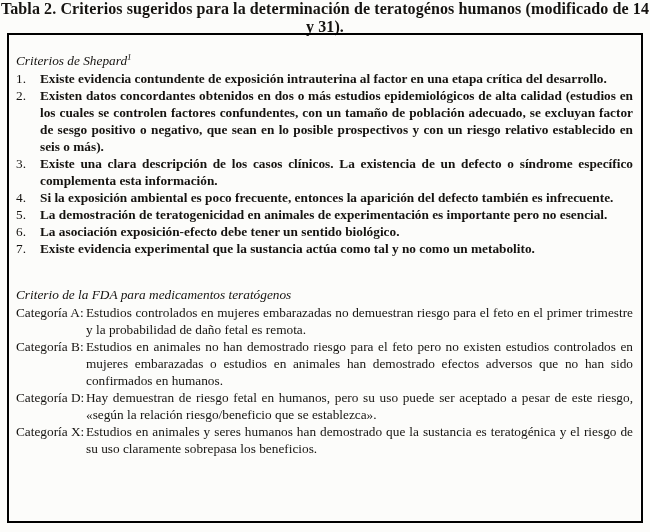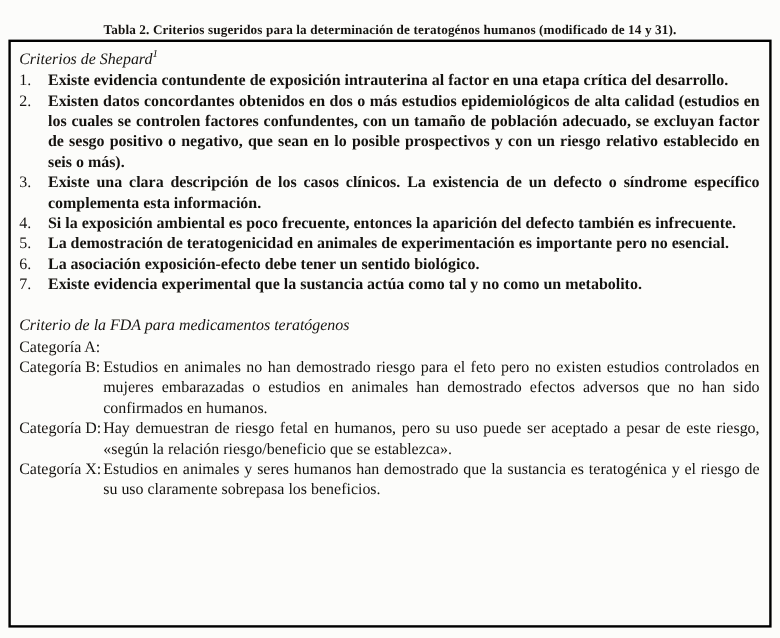--- a/index.html
+++ b/index.html
@@ -13,45 +13,45 @@
     color: #151310;
     font-family: "Liberation Serif", "DejaVu Serif", serif;
     overflow: hidden;
   }
   .page {
     width: 650px;
     height: 532px;
     position: relative;
   }
   .table-title {
-    padding-top: 16px;
+    padding-top: 0;
     text-align: center;
     font-weight: bold;
-    font-size: 11px;
+    font-size: 16px;
     line-height: 18px;
     letter-spacing: 0.1px;
   }
   .criteria-box {
     position: absolute;
     left: 7px;
     top: 33px;
     width: 636px;
     height: 490px;
     box-sizing: border-box;
     border: 2px solid #000000;
     padding: 5px 8px 6px 7px;
     overflow: hidden;
   }
   .content {
     font-size: 13.3px;
     line-height: 17px;
   }
   .section-heading {
     font-style: italic;
-    margin: 0 0 1px 0;
+    margin: 12px 0 1px 0;
   }
   .section-heading sup {
     font-size: 9px;
     line-height: 0;
   }
   .num-item {
     display: flex;
   }
   .num-item .num {
     width: 24px;
@@ -117,20 +117,21 @@
         <span class="num">7.</span>
         <span class="txt">Existe evidencia experimental que la sustancia actúa como tal y no como un metabolito.</span>
       </div>
 
       <div class="spacer"></div>
 
       <div class="section-heading">Criterio de la FDA para medicamentos teratógenos</div>
 
       <div class="cat-item">
         <span class="lbl">Categoría A:</span>
+        <span class="txt">Estudios controlados en mujeres embarazadas no demuestran riesgo para el feto en el primer trimestre y la probabilidad de daño fetal es remota.</span>
       </div>
       <div class="cat-item">
         <span class="lbl">Categoría B:</span>
         <span class="txt">Estudios en animales no han demostrado riesgo para el feto pero no existen estudios controlados en mujeres embarazadas o estudios en animales han demostrado efectos adversos que no han sido confirmados en humanos.</span>
       </div>
       <div class="cat-item">
         <span class="lbl">Categoría D:</span>
         <span class="txt">Hay demuestran de riesgo fetal en humanos, pero su uso puede ser aceptado a pesar de este riesgo, «según la relación riesgo/beneficio que se establezca».</span>
       </div>
       <div class="cat-item">

